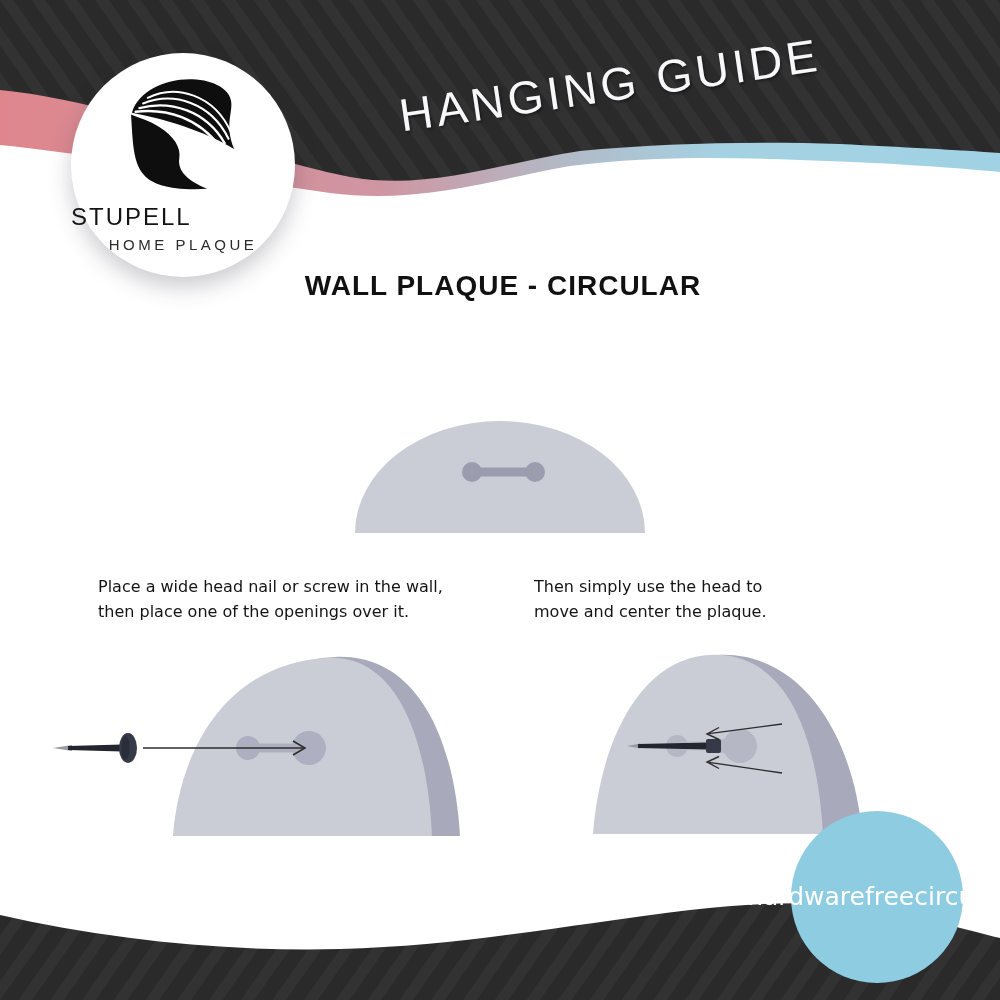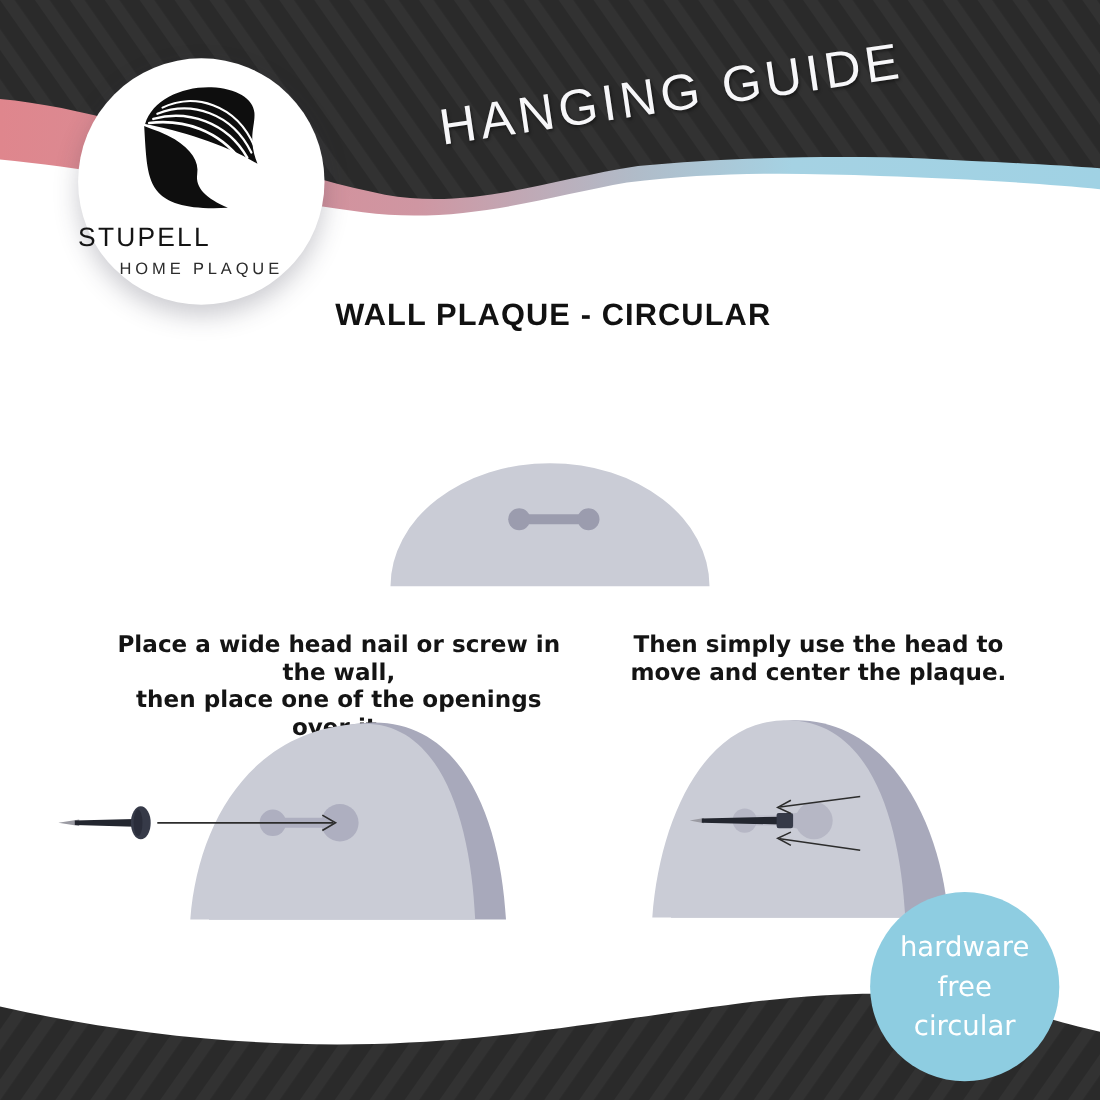--- a/index.html
+++ b/index.html
@@ -45,36 +45,36 @@
     top:270px;left:253px;width:500px;text-align:center;z-index:1;
     font-size:28px;font-weight:700;letter-spacing:1px;color:#111;
     font-family:"Liberation Sans",sans-serif;white-space:nowrap;
   }
   .intro-text{
     top:346px;left:255px;width:500px;text-align:center;z-index:1;
     font-size:19.5px;line-height:30px;color:#141414;
     font-family:"DejaVu Sans",sans-serif;font-weight:500;
   }
   .step-text{
-    top:574px;width:420px;text-align:center;z-index:1;
-    font-size:21px;line-height:25px;color:#141414;
-    font-family:"DejaVu Sans",sans-serif;font-weight:700;
+    top:574px;width:420px;z-index:1;
+    font-size:16px;line-height:25px;color:#141414;
+    font-family:"DejaVu Sans",sans-serif;font-weight:400;
   }
   .step-text.left{left:98px;}
   .step-text.right{left:534px;}
 
   
   .center-illustration{top:405px;left:340px;z-index:1;}
   .step1-illustration{top:645px;left:40px;z-index:1;}
   .step2-illustration{top:645px;left:560px;z-index:1;}
 
   
   .badge{
     top:811px;left:791px;width:172px;height:172px;border-radius:50%;
-    background:#8ecde1;z-index:4;display:flex;flex-direction:column;
+    background:#8ecde1;z-index:4;display:flex;flex-direction:row;
     align-items:center;justify-content:center;
     font-family:"DejaVu Sans",sans-serif;
     color:#ffffff;font-size:25px;line-height:36px;text-align:center;
   }
 </style>
 </head>
 <body>
 
 <div class="page">
 

